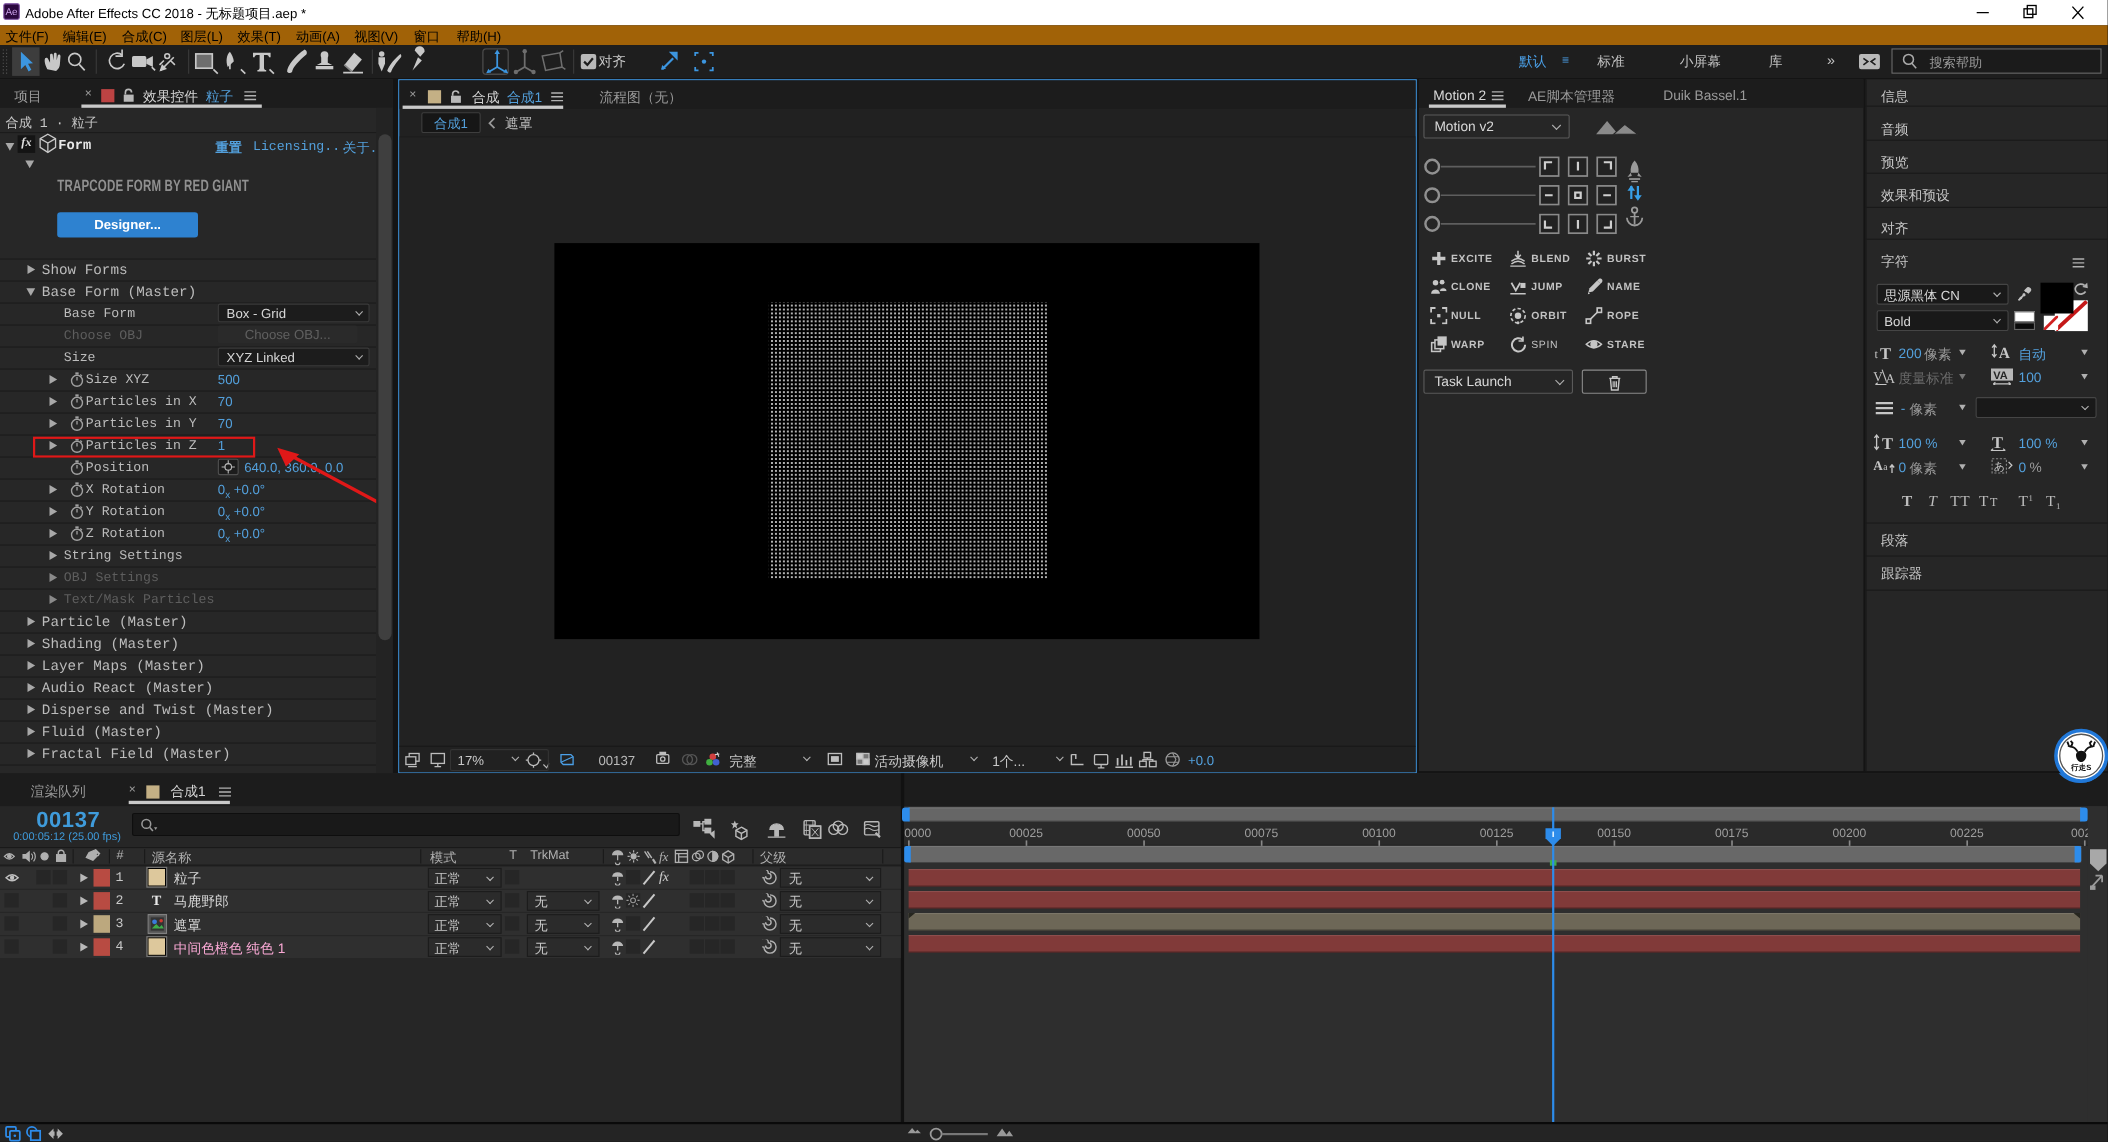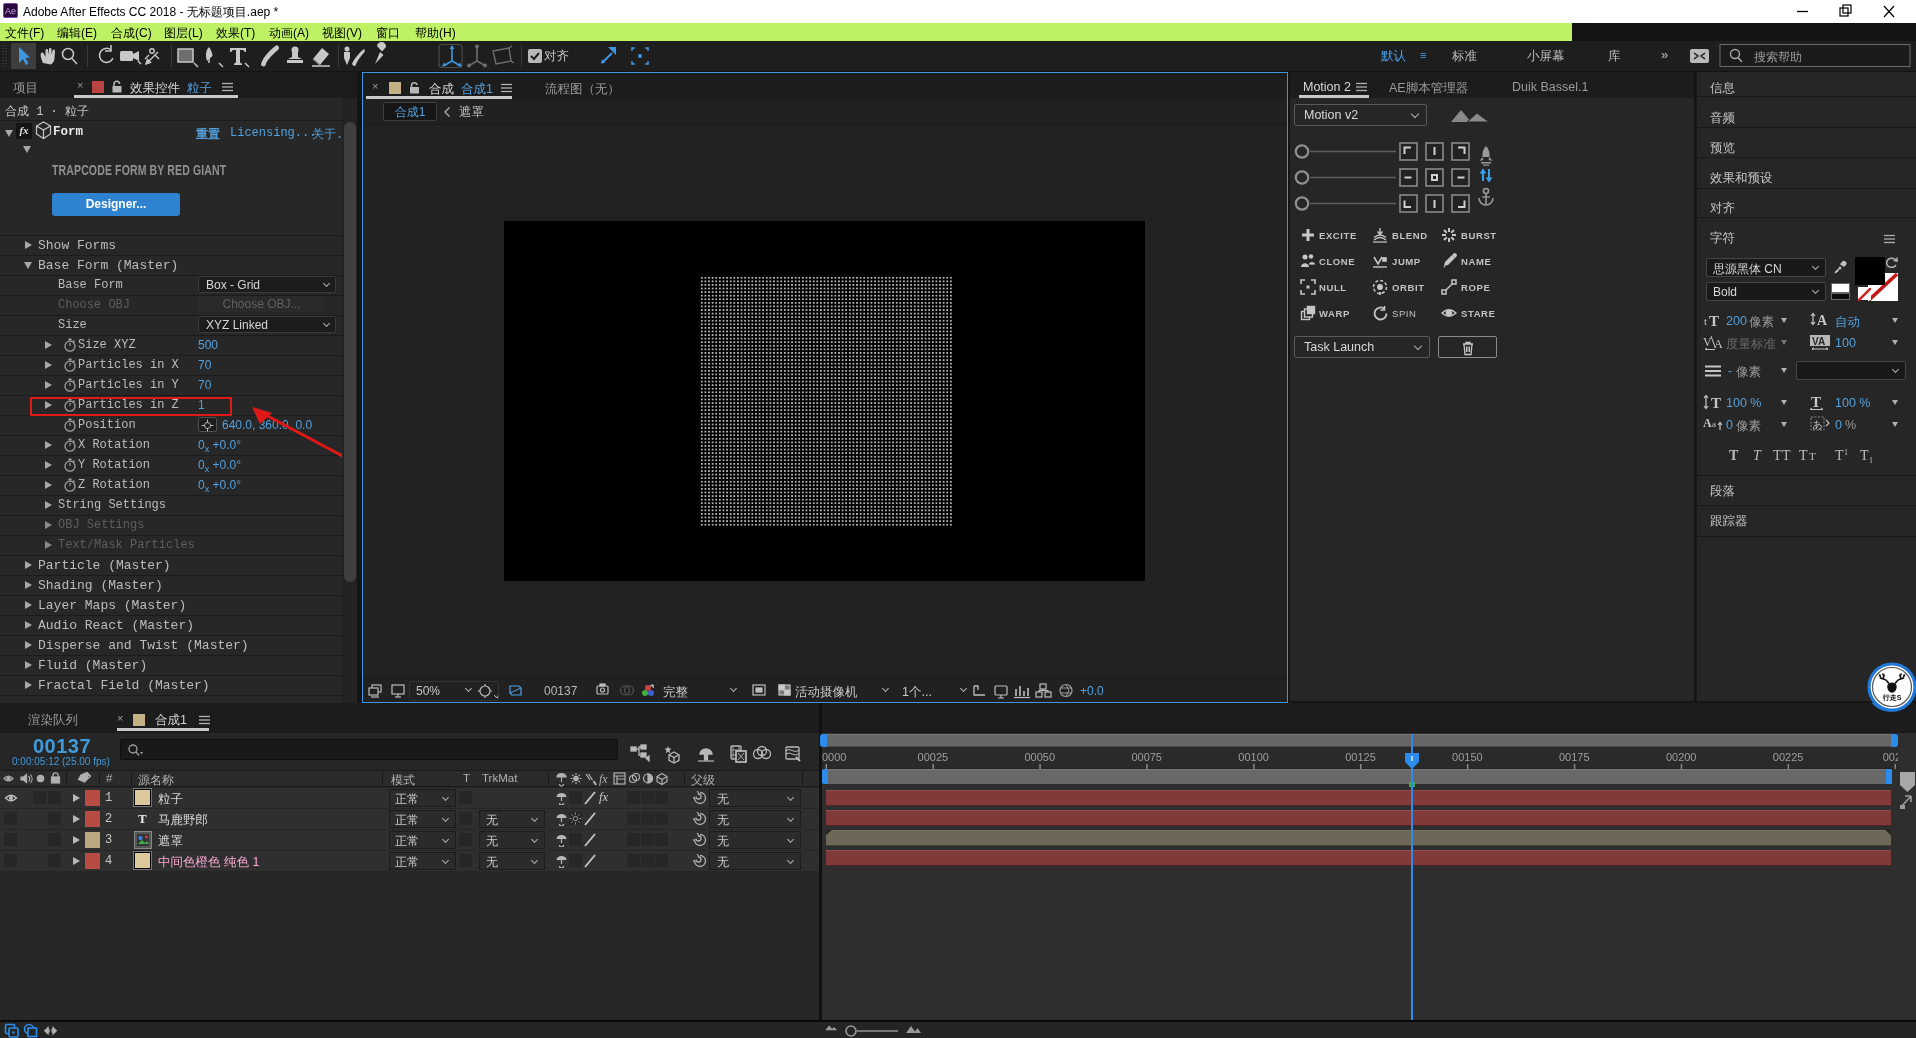--- a/index.html
+++ b/index.html
@@ -12,21 +12,21 @@
  <div class="ab" style="left:3px;top:3px;width:15px;height:15px;background:#2a083d;border:1px solid #7a4ca0;border-radius:2px;color:#c9a0e8;font-size:9px;font-weight:normal;text-align:center;line-height:14px">Ae</div>
  <div class="ab" style="left:23px;top:4px;font-size:12px;color:#000">Adobe After Effects CC 2018 - 无标题项目.aep *</div>
  <svg class="ab" style="left:1790px;top:0" width="126" height="23">
   <line x1="7" y1="11.5" x2="18" y2="11.5" stroke="#000" stroke-width="1.3"></line>
   <rect x="50" y="8" width="8" height="8" fill="none" stroke="#000" stroke-width="1.2"></rect>
   <rect x="53" y="5" width="8" height="8" fill="none" stroke="#000" stroke-width="1.2"></rect>
   <path d="M94 6 L104 17 M104 6 L94 17" stroke="#000" stroke-width="1.2"></path>
  </svg>
 </div>
 
-<div class="ab" style="left:0;top:23px;width:1572px;height:18px;background:#bef264;font-size:12px;color:#000">
+<div class="ab" style="left:0;top:23px;width:1916px;height:18px;background:#a16207;font-size:12px;color:#000">
  <span class="ab" style="left:5px;top:2px">文件(F)</span>
  <span class="ab" style="left:57px;top:2px">编辑(E)</span>
  <span class="ab" style="left:111px;top:2px">合成(C)</span>
  <span class="ab" style="left:164px;top:2px">图层(L)</span>
  <span class="ab" style="left:216px;top:2px">效果(T)</span>
  <span class="ab" style="left:269px;top:2px">动画(A)</span>
  <span class="ab" style="left:322px;top:2px">视图(V)</span>
  <span class="ab" style="left:376px;top:2px">窗口</span>
  <span class="ab" style="left:415px;top:2px">帮助(H)</span>
 </div>
@@ -445,21 +445,21 @@
           <rect x="682" y="14" width="6" height="5"></rect>
           <path d="M680 11 v2 M676 14 v-1.5 h9 v1.5"></path>
         </g>
 <g stroke="#9a9a9a">
           <circle cx="703" cy="12.5" r="6"></circle>
           <path d="M703 6.5 L706 12.5 L703 18.5 M697.5 10 l11 0 M697.5 15 l11 0" stroke-width="1"></path>
         </g>
 </g>
     </svg>
 <div class="ab" style="left:46px;top:608px;width:90px;height:20px;border:1px solid #333;border-radius:2px"></div>
-<span class="ab" style="left:53px;top:611px;font-size:12px;color:#c8c8c8">50%</span>
+<span class="ab" style="left:53px;top:611px;font-size:12px;color:#c8c8c8">17%</span>
 <span class="ab" style="left:103px;top:613px;width:5px;height:5px;border-right:1.4px solid #b0b0b0;border-bottom:1.4px solid #b0b0b0;transform:rotate(45deg)"></span>
 <span class="ab" style="left:181px;top:611px;font-size:12px;color:#b8b8b8">00137</span>
 <span class="ab" style="left:300px;top:611px;font-size:12.5px;color:#c8c8c8">完整</span>
 <span class="ab" style="left:368px;top:613px;width:5px;height:5px;border-right:1.4px solid #b0b0b0;border-bottom:1.4px solid #b0b0b0;transform:rotate(45deg)"></span>
 <span class="ab" style="left:432px;top:611px;font-size:12.5px;color:#c8c8c8">活动摄像机</span>
 <span class="ab" style="left:520px;top:613px;width:5px;height:5px;border-right:1.4px solid #b0b0b0;border-bottom:1.4px solid #b0b0b0;transform:rotate(45deg)"></span>
 <span class="ab" style="left:539px;top:611px;font-size:12.5px;color:#c8c8c8">1个...</span>
 <span class="ab" style="left:598px;top:613px;width:5px;height:5px;border-right:1.4px solid #b0b0b0;border-bottom:1.4px solid #b0b0b0;transform:rotate(45deg)"></span>
 <span class="ab" style="left:717px;top:611px;font-size:12px;color:#53a0dc">+0.0</span>
 </div>

